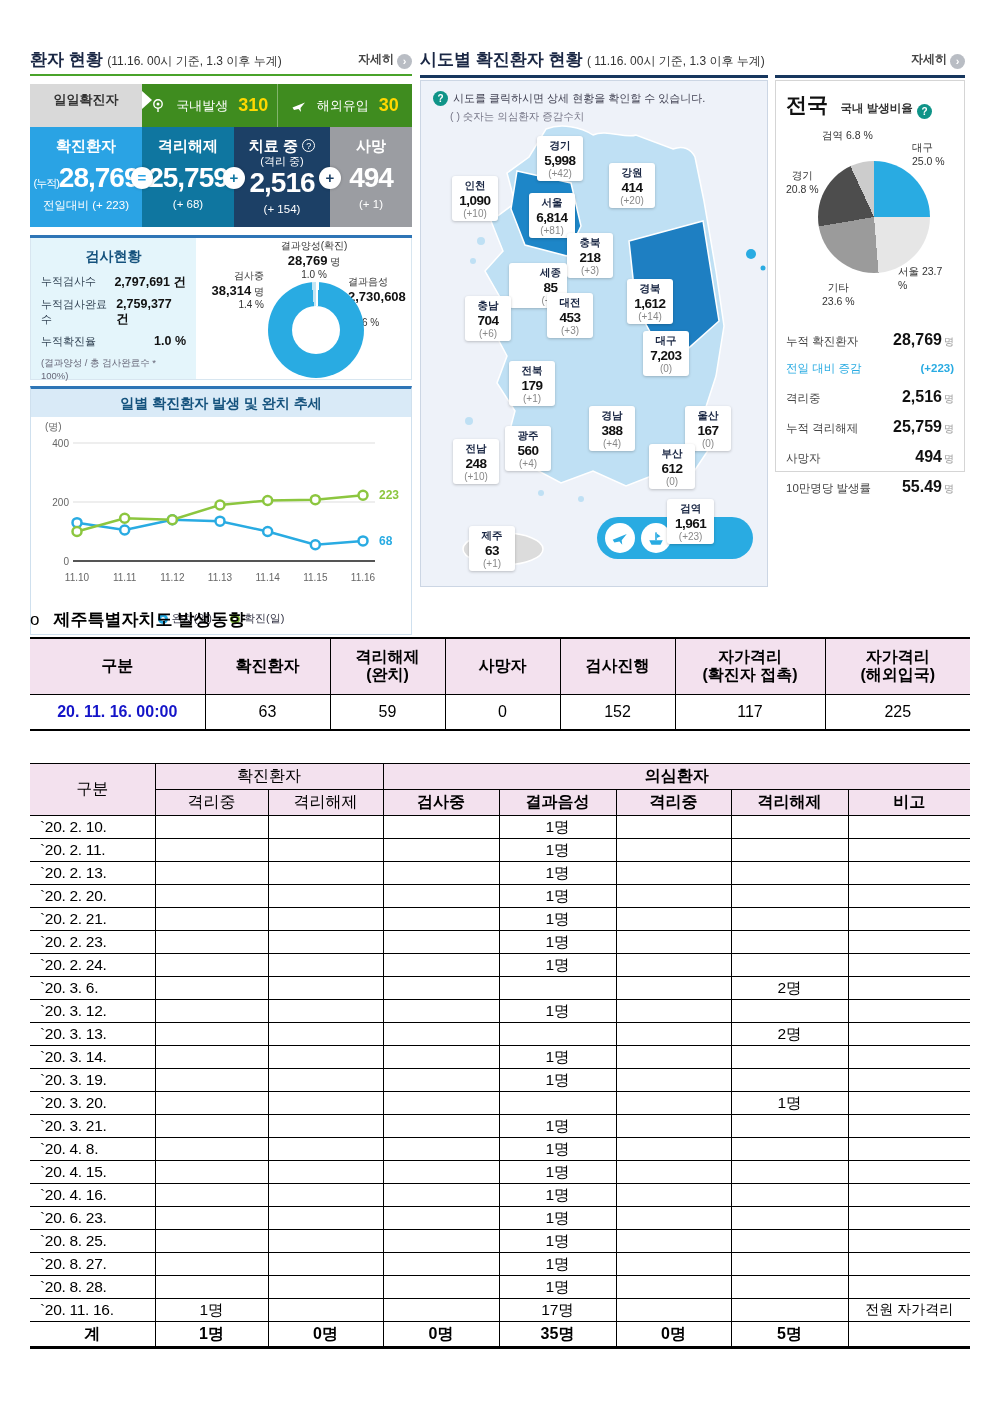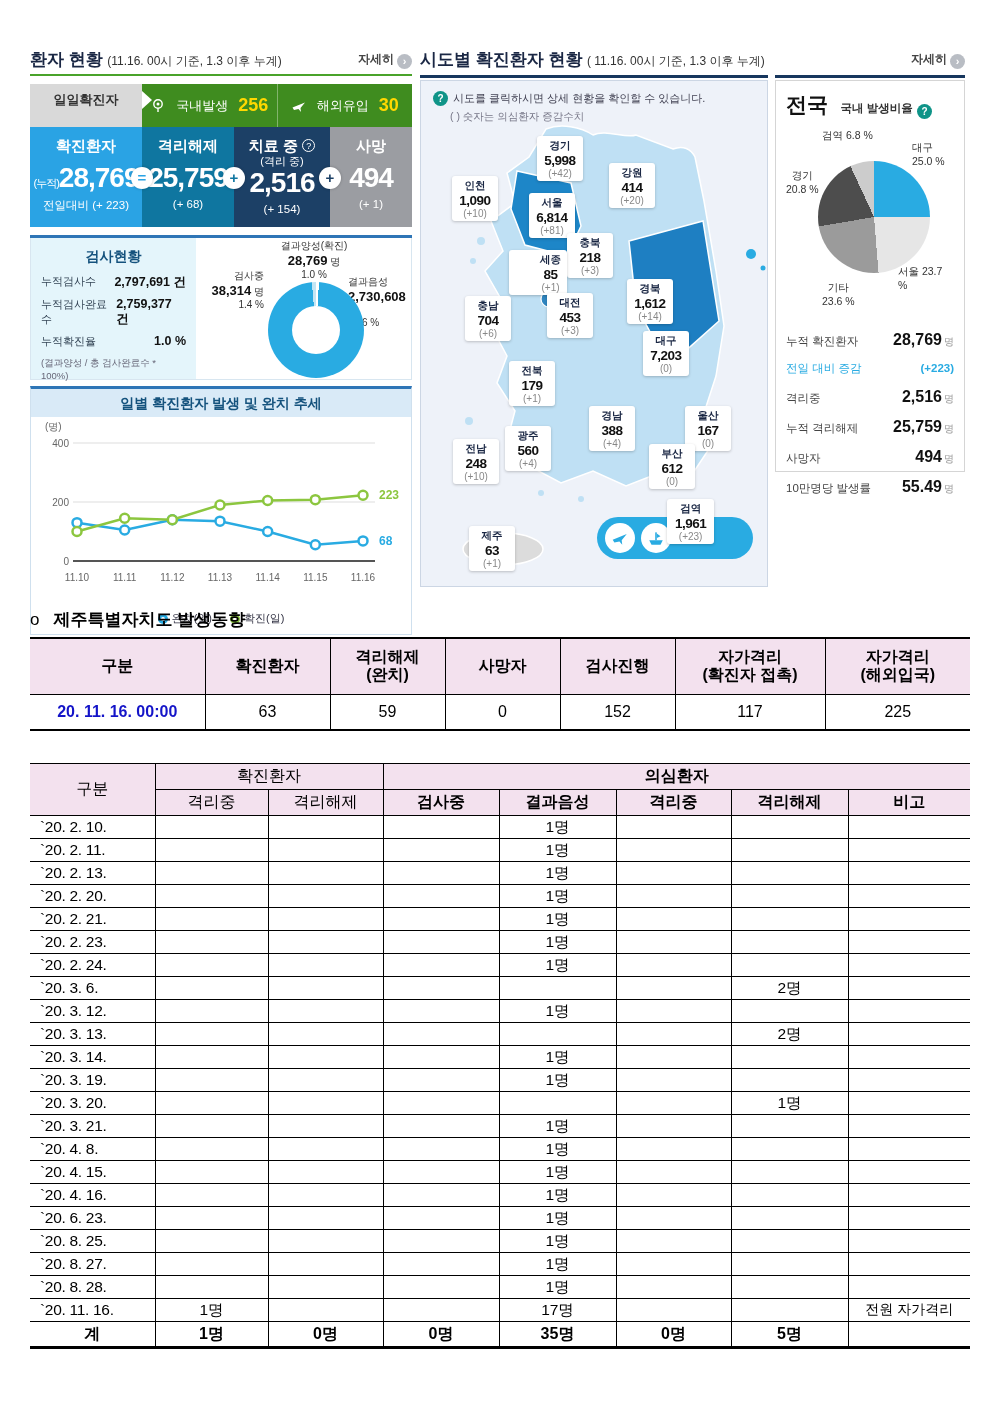--- a/index.html
+++ b/index.html
@@ -131,21 +131,21 @@
       <div class="tab-daily">일일확진자</div>
       <div class="tab-green">
         <div class="arrow"></div>
         <div class="g-cell">
           <svg class="g-ico" viewBox="0 0 16 16">
               <circle cx="8" cy="6" r="4.2" fill="none" stroke="#fff" stroke-width="1.4"></circle>
               <circle cx="8" cy="6" r="1.5" fill="#fff"></circle>
               <path d="M8 10.5 L8 14" stroke="#fff" stroke-width="1.4"></path>
             </svg>
           <span>국내발생</span>
-          <span class="g-num">256</span>
+          <span class="g-num">310</span>
         </div>
         <div class="g-cell">
           <svg class="g-ico" viewBox="0 0 16 16">
               <path d="M1.5 9.5 L14 4.5 L9.5 10 L10 14 L7.5 11 L3 12 Z" fill="#fff"></path>
             </svg>
           <span>해외유입</span>
           <span class="g-num">30</span>
         </div>
       </div>
     </div>
@@ -320,21 +320,21 @@
         <div class="region-card" style="left: 108px; top: 112px;">
           <div class="r-name">서울</div>
           <div class="r-val">6,814</div>
           <div class="r-delta">(+81)</div>
         </div>
         <div class="region-card" style="left: 146px; top: 152px;">
           <div class="r-name">충북</div>
           <div class="r-val">218</div>
           <div class="r-delta">(+3)</div>
         </div>
-        <div class="region-card" style="left: 88px; top: 169px; padding-left: 31px;">
+        <div class="region-card" style="left: 88px; top: 182px; padding-left: 31px;">
           <div class="r-name">세종</div>
           <div class="r-val">85</div>
           <div class="r-delta">(+1)</div>
         </div>
         <div class="region-card" style="left: 206px; top: 198px;">
           <div class="r-name">경북</div>
           <div class="r-val">1,612</div>
           <div class="r-delta">(+14)</div>
         </div>
         <div class="region-card" style="left: 44px; top: 215px;">

